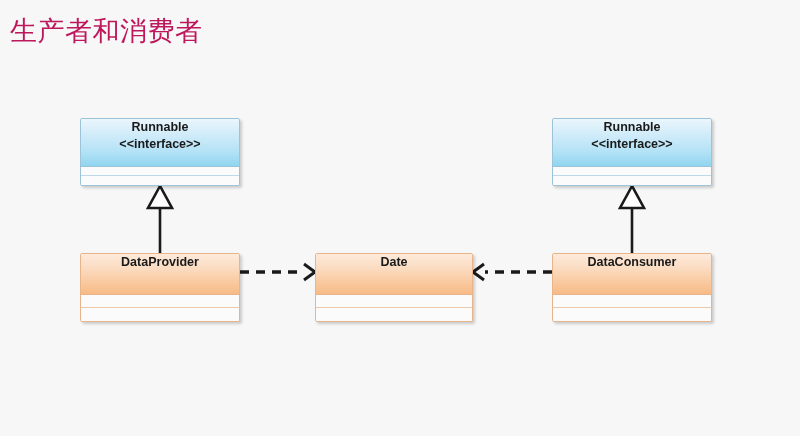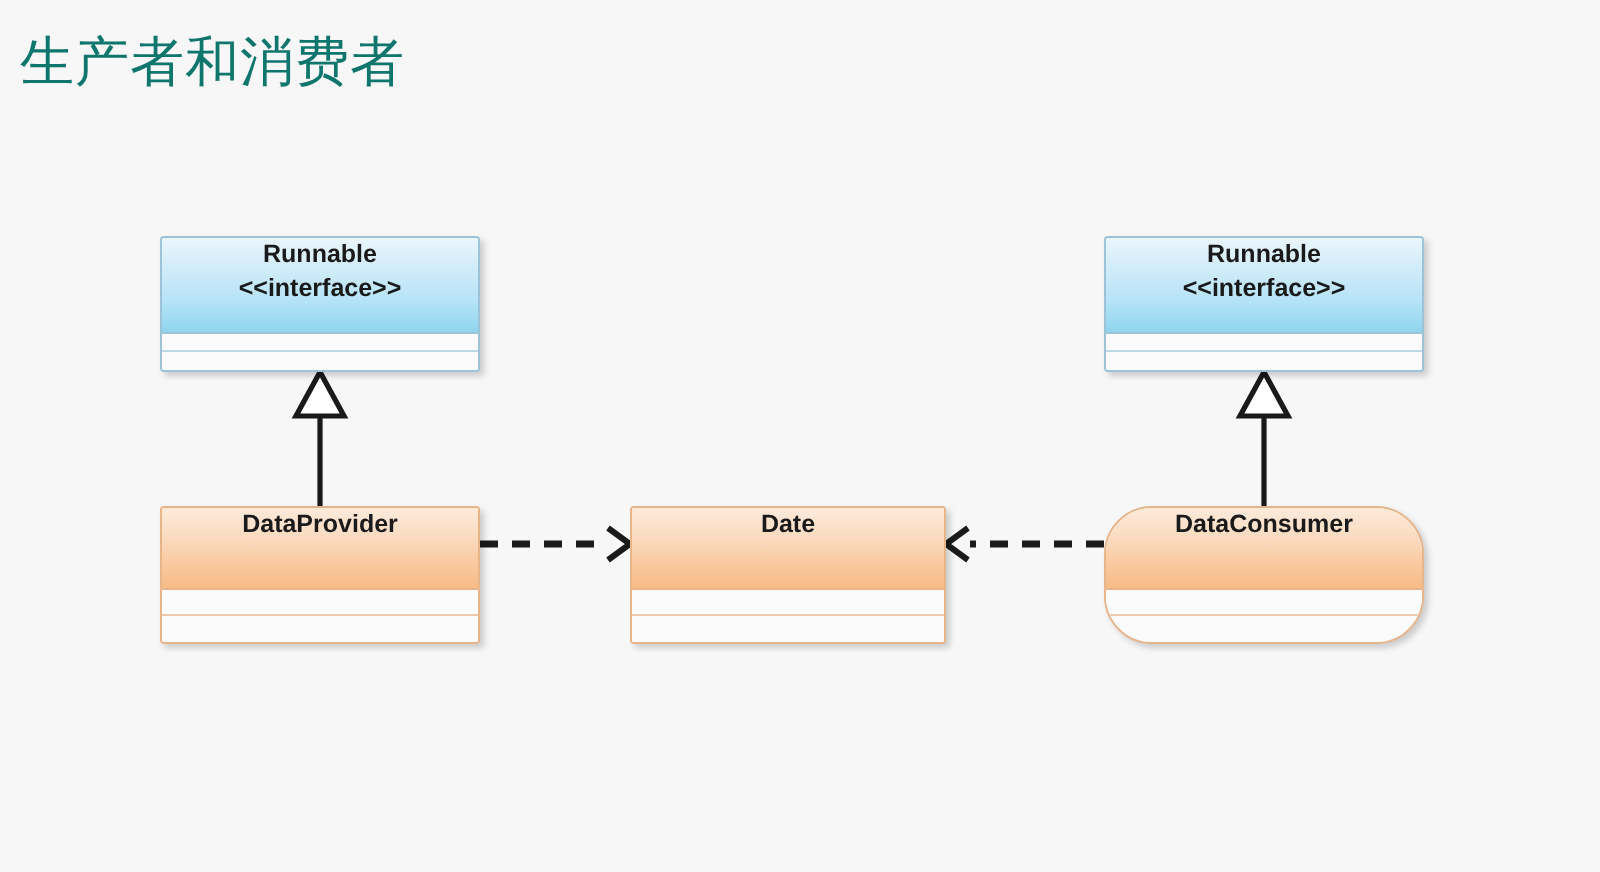--- a/index.html
+++ b/index.html
@@ -18,21 +18,21 @@
     position: relative;
     width: 800px;
     height: 436px;
   }
   .page-title {
     position: absolute;
     left: 10px;
     top: 14px;
     font-size: 27px;
     font-weight: 400;
-    color: #0f766e;
+    color: #be185d;
     letter-spacing: 0.5px;
     line-height: 34px;
     white-space: nowrap;
   }
 
   
   .uml-box {
     position: absolute;
     box-sizing: border-box;
     border-radius: 2px;
@@ -160,21 +160,21 @@
   </div>
 
   <div class="uml-box klass" style="left:315px; top:253px; width:158px; height:69px;">
     <div class="hdr">
       <span>Date</span>
     </div>
     <div class="compartment"></div>
     <div class="compartment"></div>
   </div>
 
-  <div class="uml-box klass" style="left:552px; top:253px; width:160px; height:69px;border-radius:24px;">
+  <div class="uml-box klass" style="left:552px; top:253px; width:160px; height:69px;">
     <div class="hdr">
       <span>DataConsumer</span>
     </div>
     <div class="compartment"></div>
     <div class="compartment"></div>
   </div>
 
 </div>
 
 </body></html>

